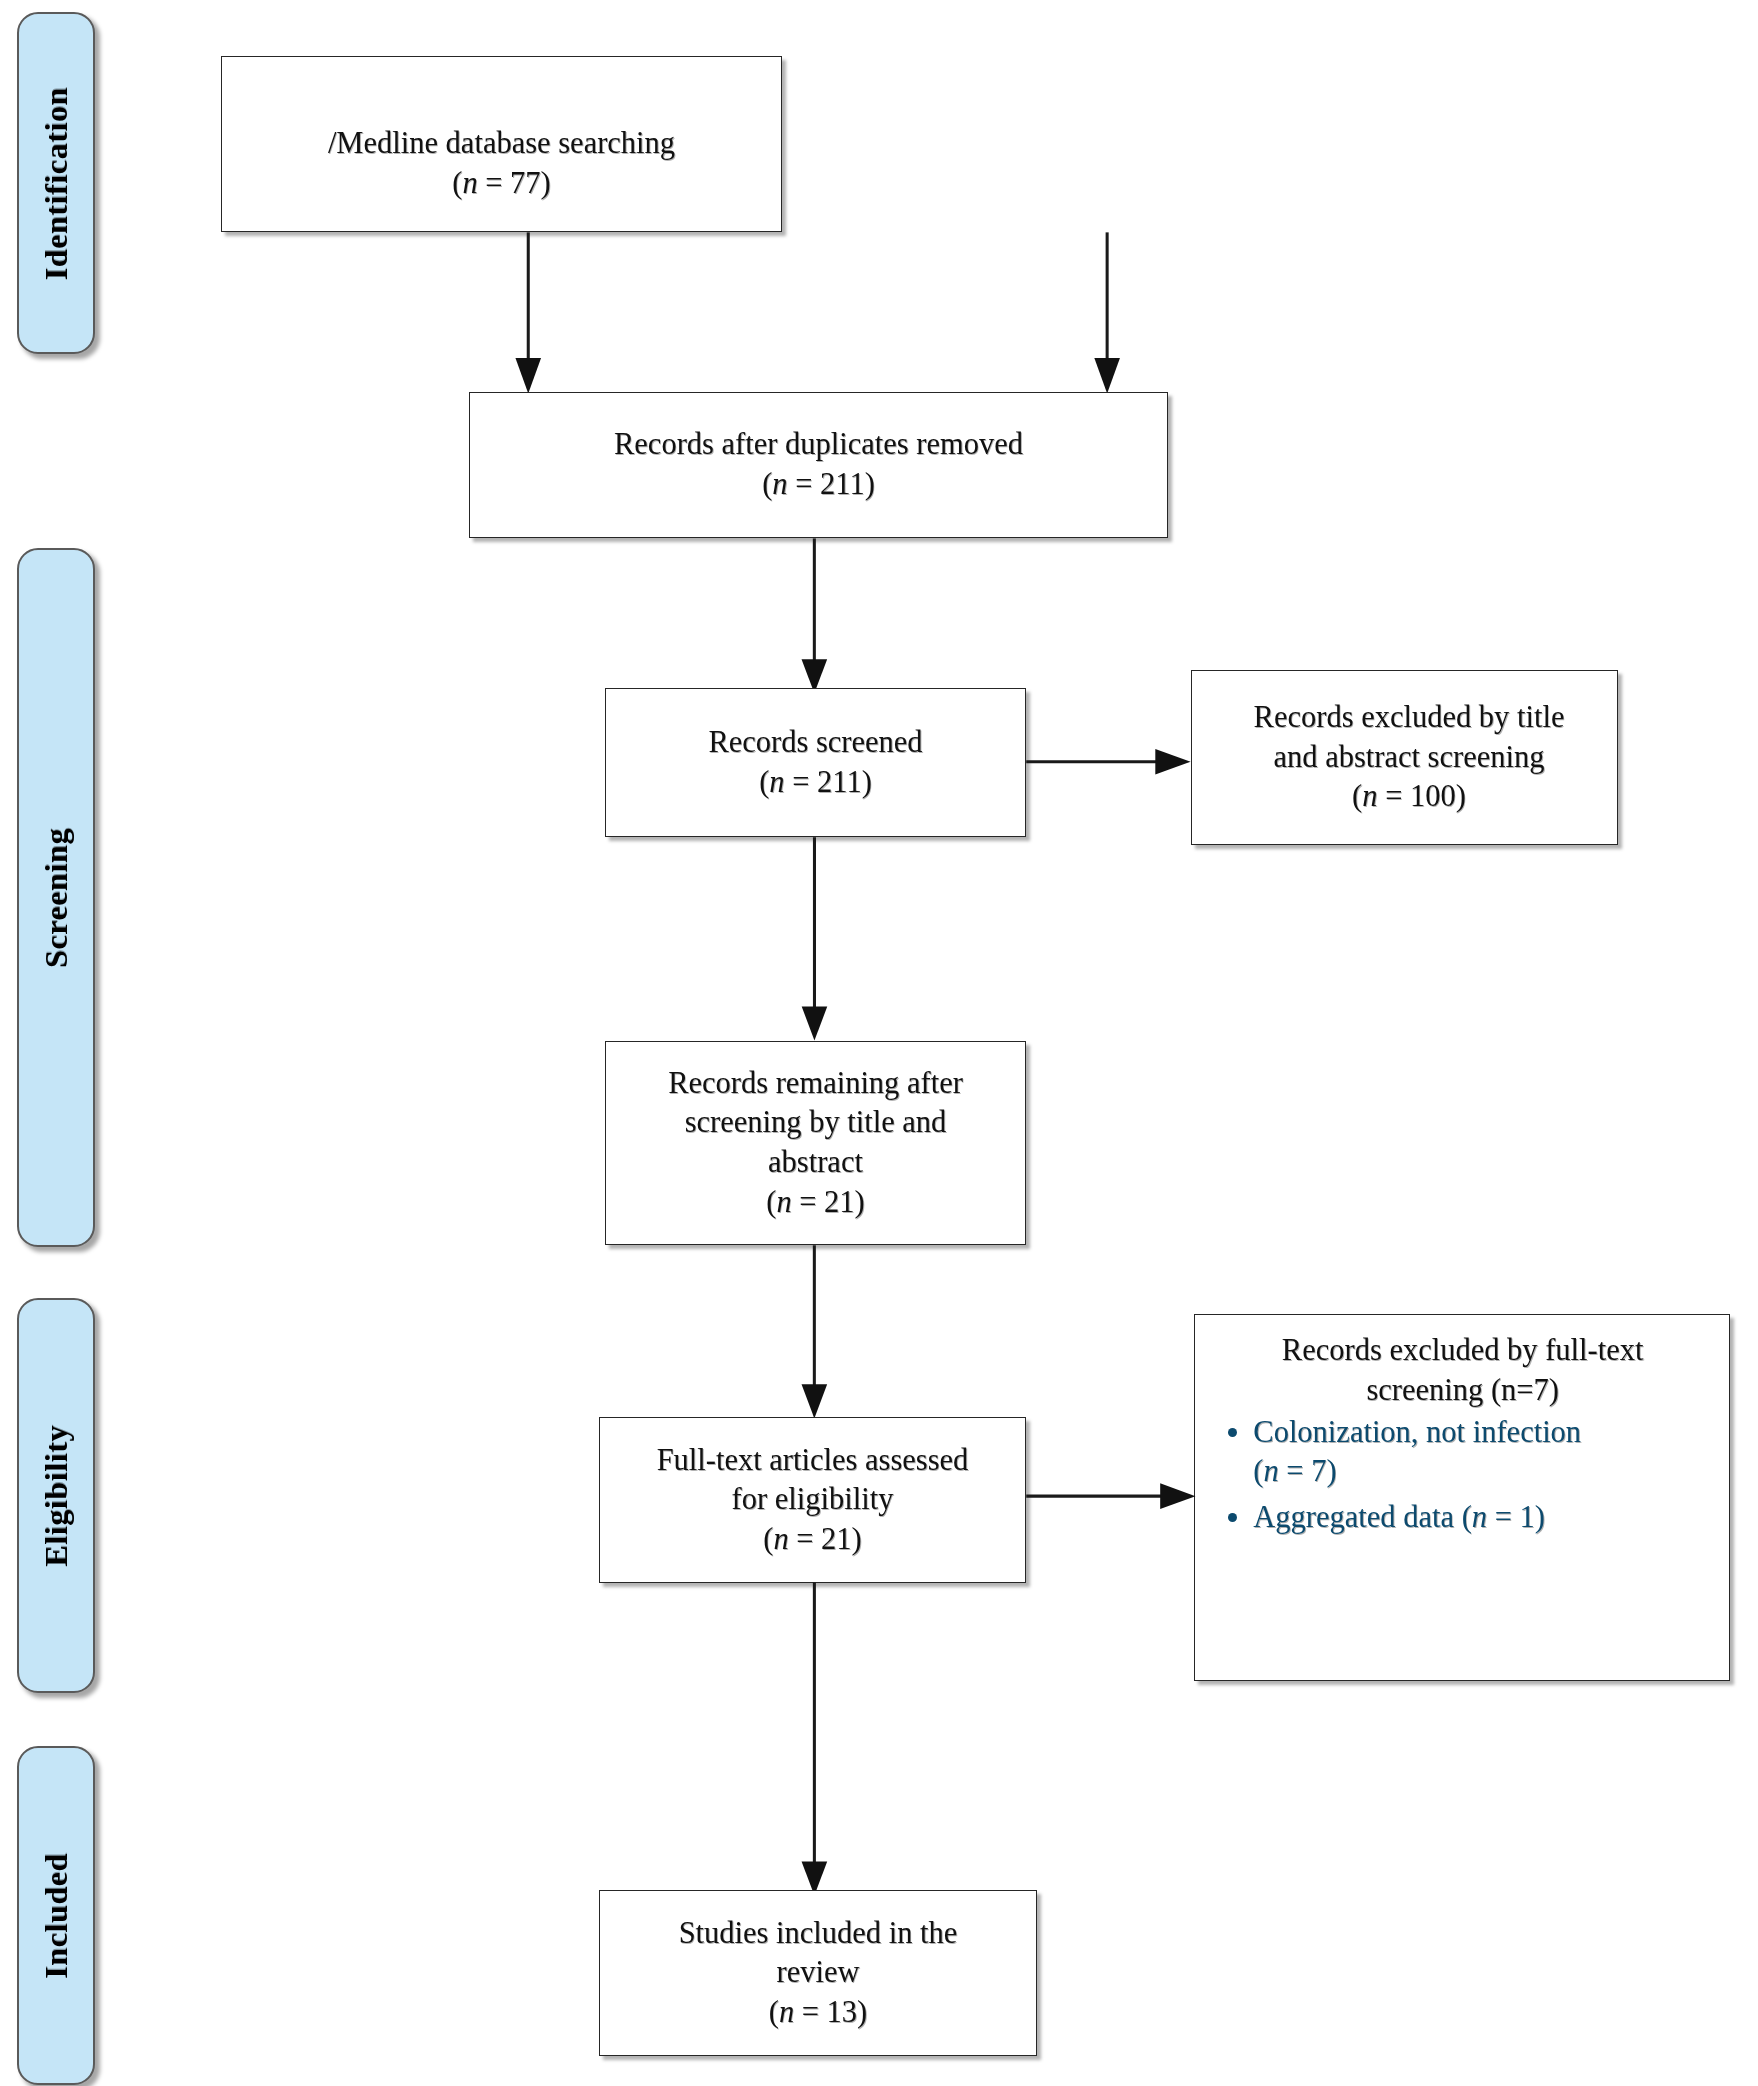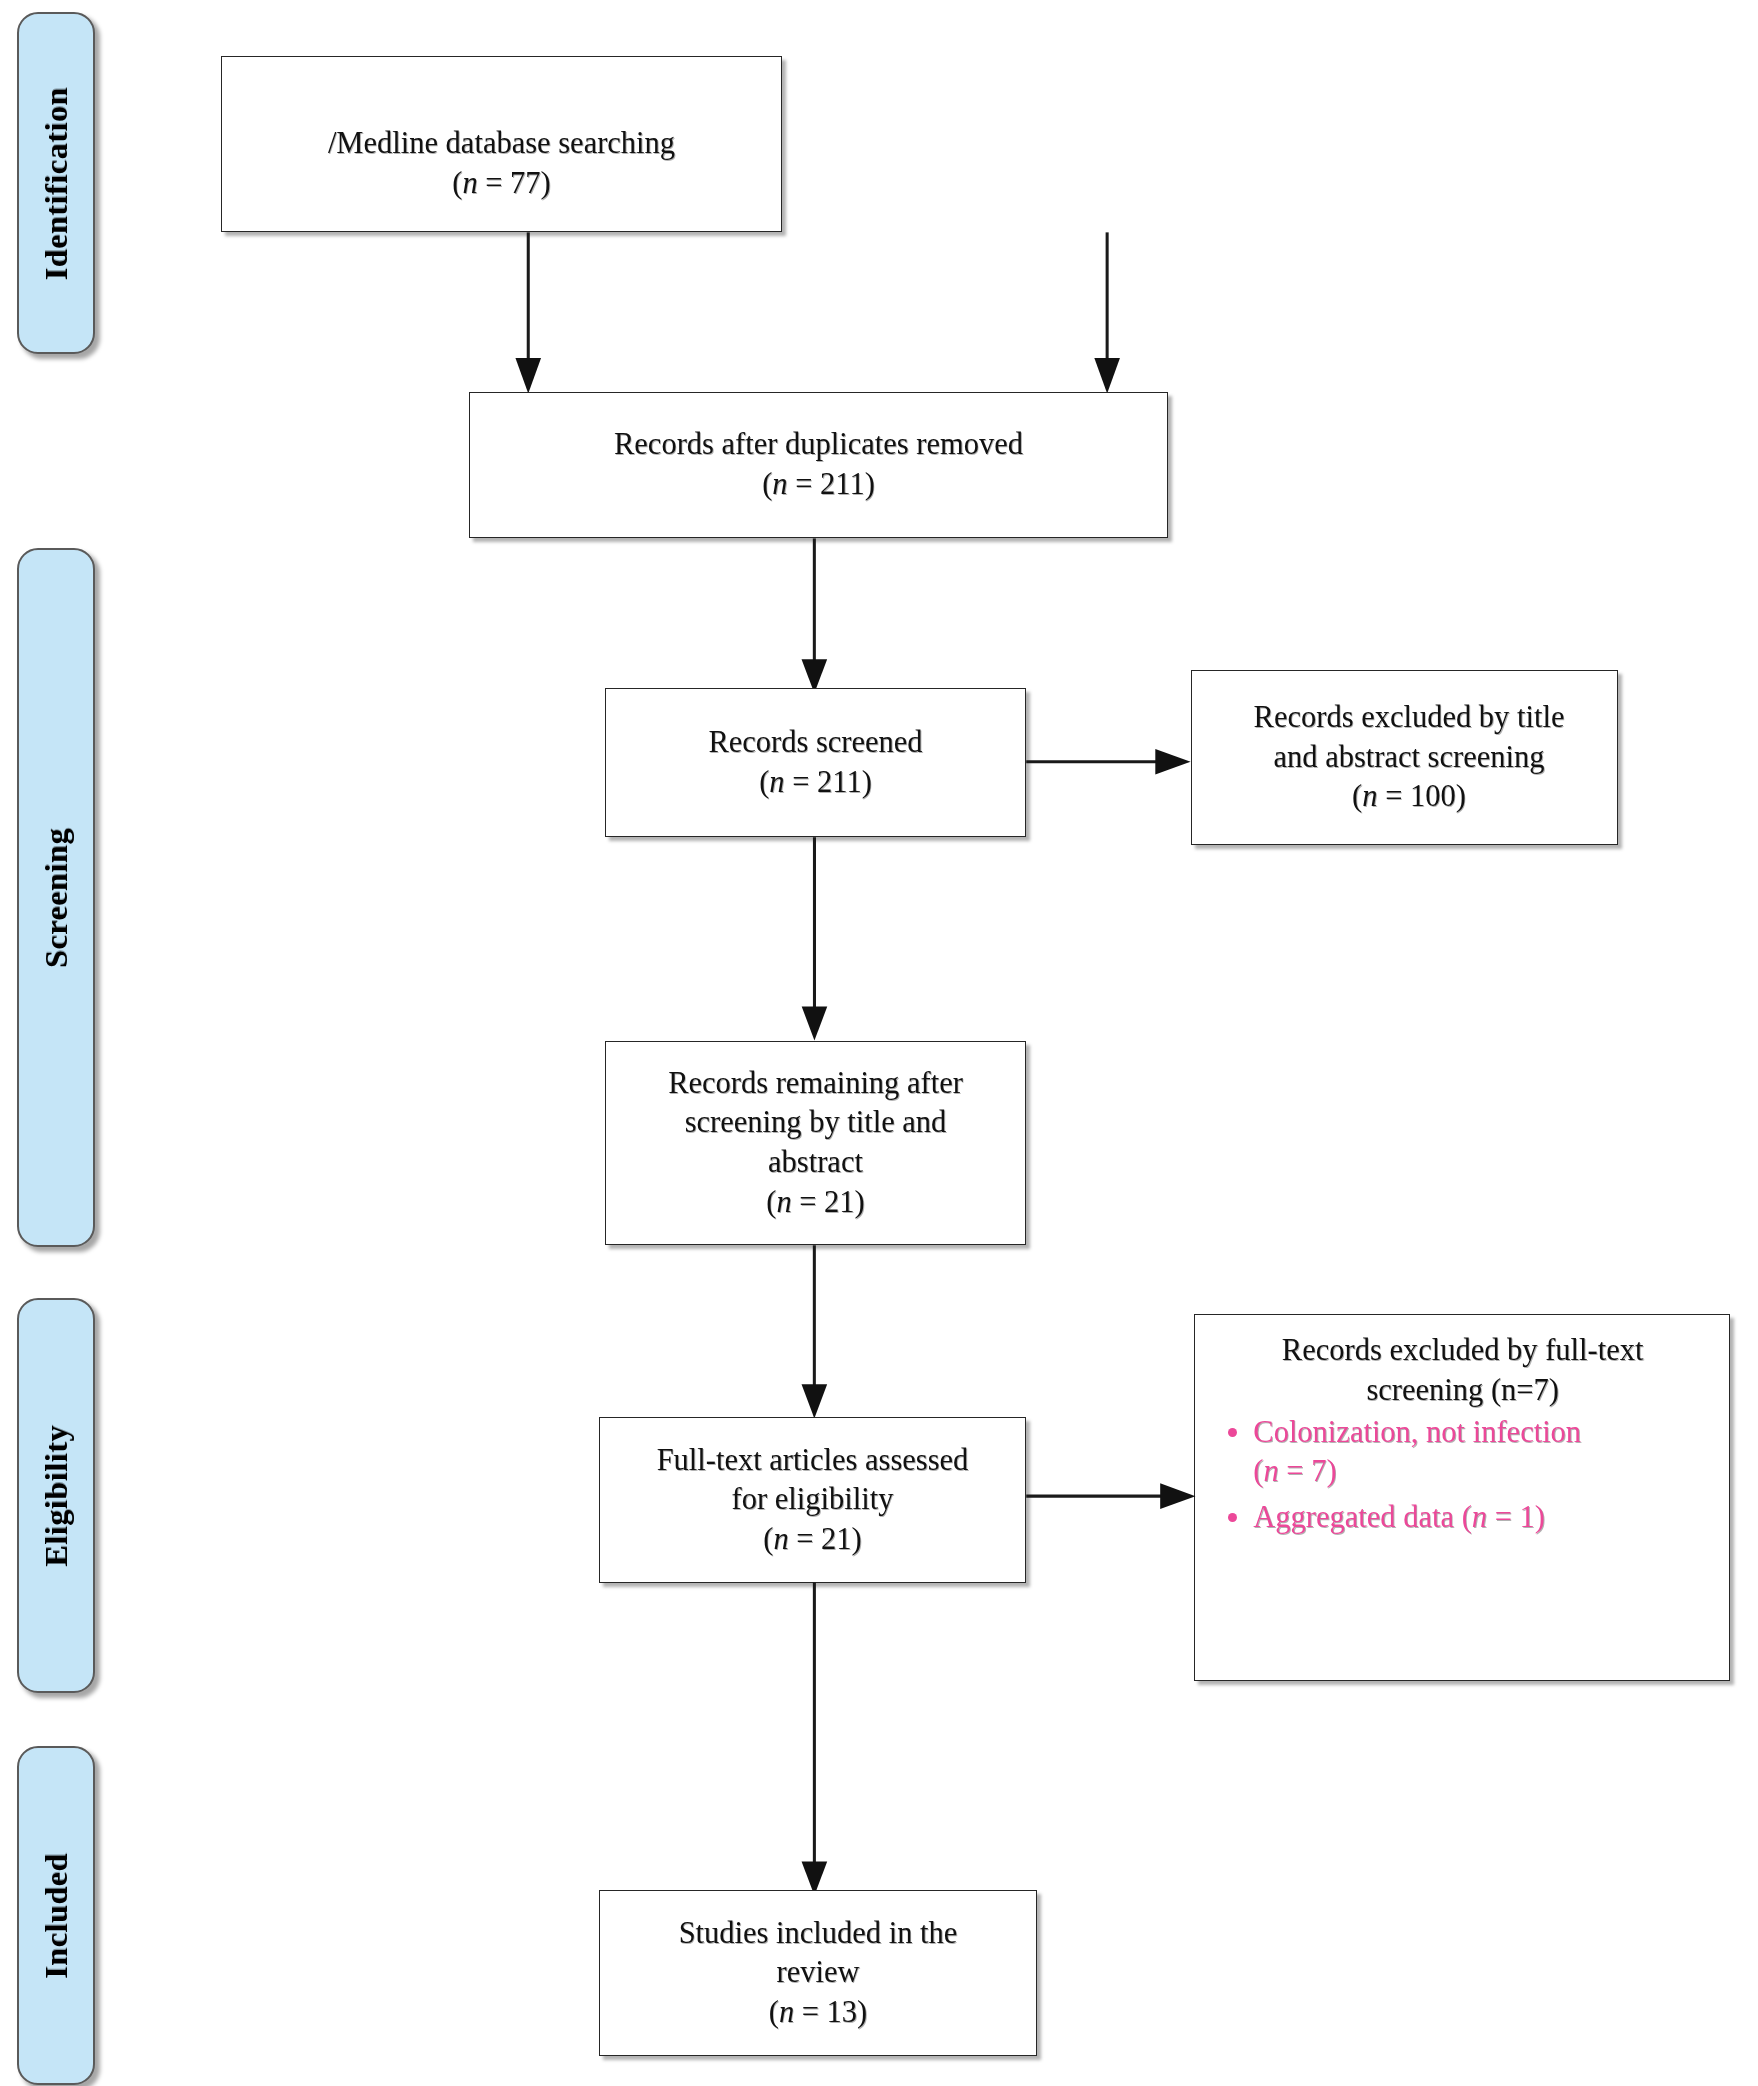--- a/index.html
+++ b/index.html
@@ -73,21 +73,21 @@
     text-shadow: 0.9px 0.9px 0.6px rgba(0,0,0,0.30);
   }
   .flow-box.bulleted ul {
     margin: 2.4px 0 0 0;
     padding-left: 40px;
     list-style: disc;
   }
   .flow-box.bulleted li {
     font-size: 30.5px;
     line-height: 1.30;
-    color: #ec4899;
+    color: #0c4a6e;
     text-shadow: 0.9px 0.9px 0.6px rgba(0,0,0,0.30);
     margin-bottom: 6.1px;
   }
   .flow-box.bulleted li .ital { font-style: italic; }
 
   
   .conn {
     position: absolute;
   }
   .conn svg { display: block; overflow: visible; }

